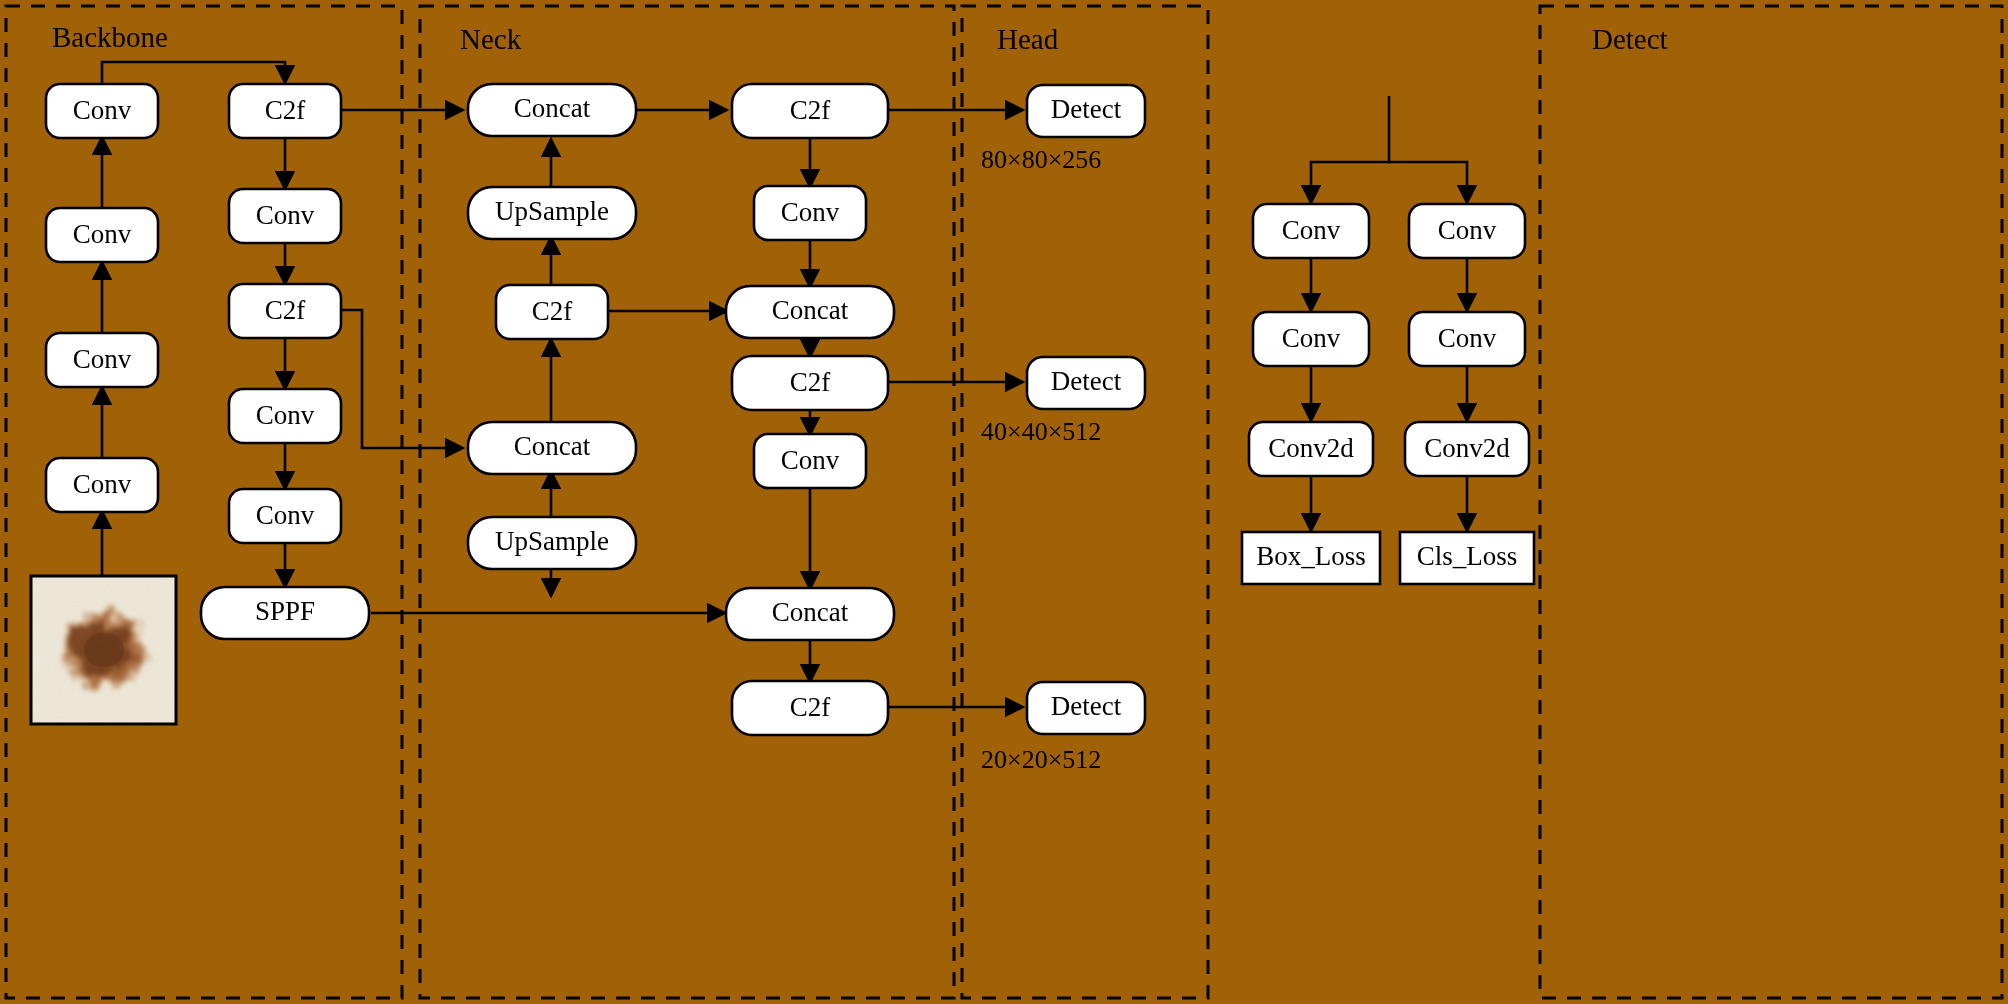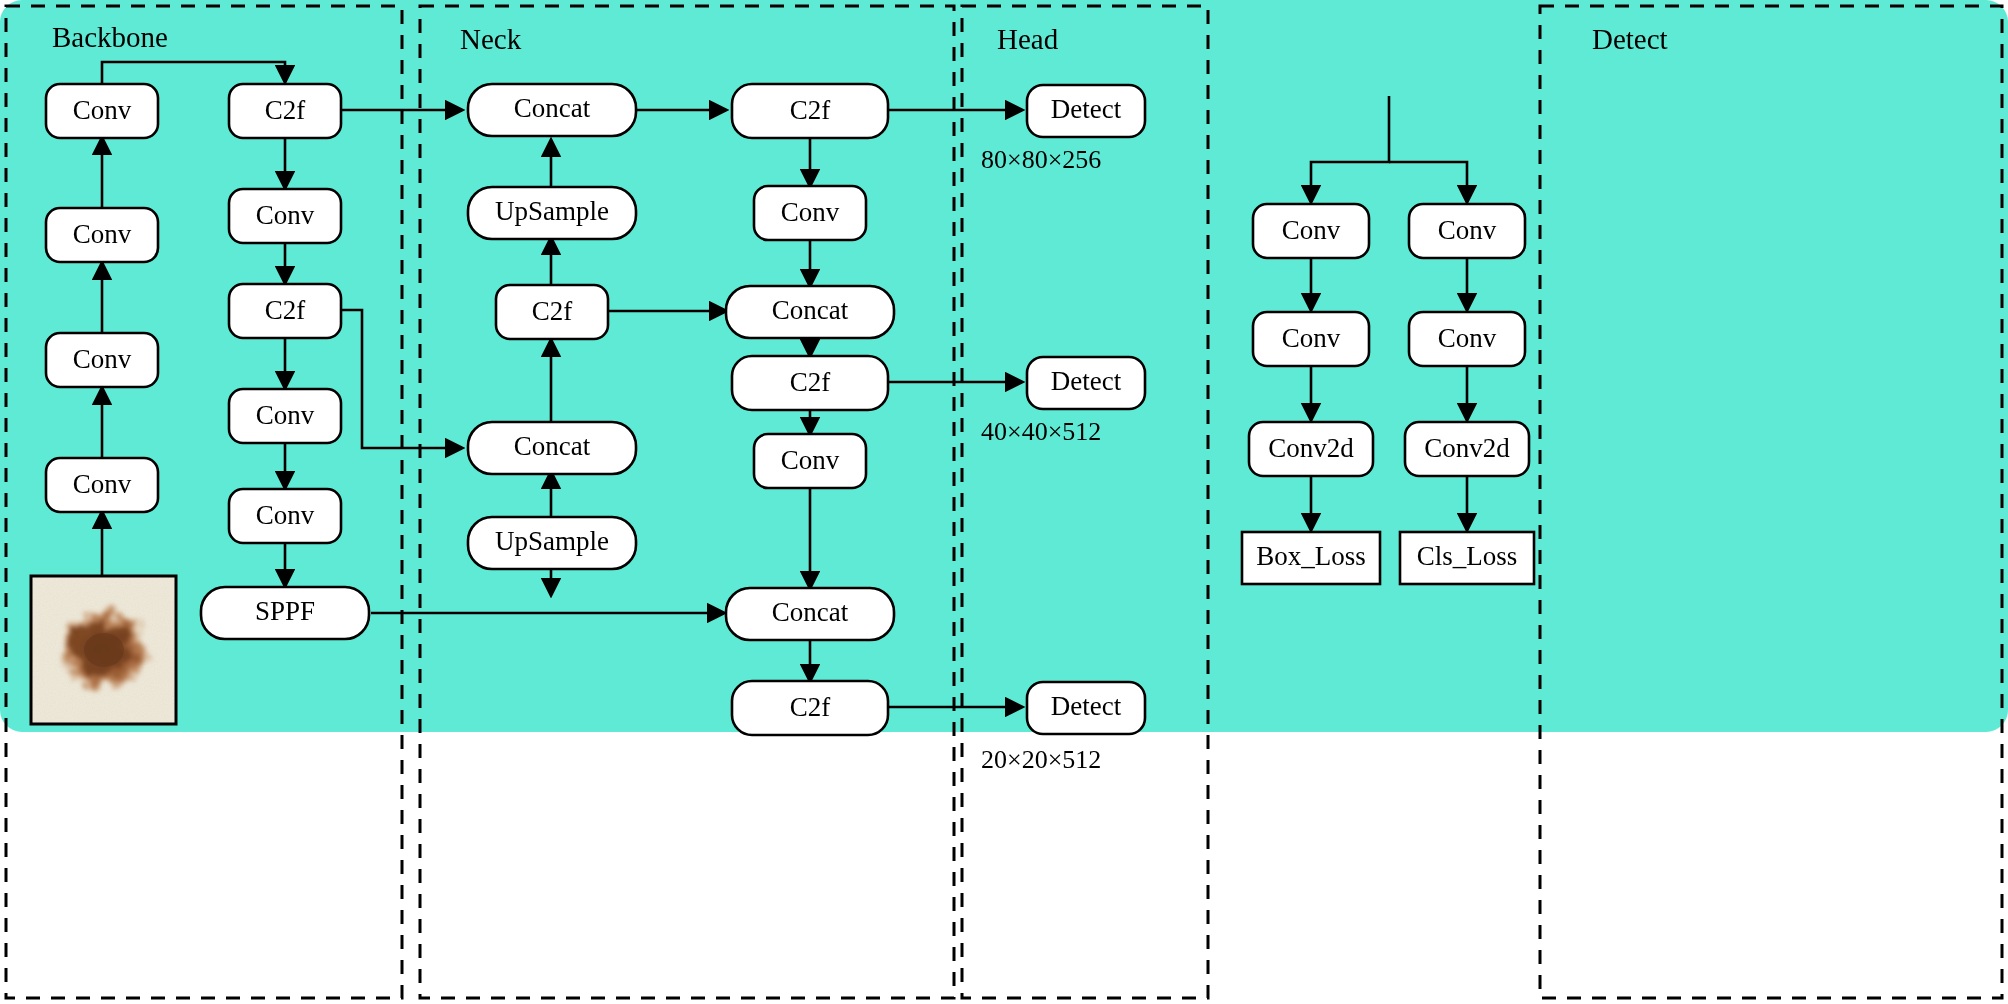--- a/index.html
+++ b/index.html
@@ -9,23 +9,22 @@
   }
   body {
     width: 2008px;
     height: 1004px;
     overflow: hidden;
     font-family: "Liberation Serif", "DejaVu Serif", serif;
   }
   #stage {
     position: relative;
     width: 2008px;
-    height: 732px;
-    background: #5eead4;
-    border-radius: 22px;
+    height: 1004px;
+    background: #a16207;
   }
   svg#diagram {
     position: absolute;
     top: 0; left: 0;
     width: 2008px;
     height: 1004px;
   }
   .panel-border {
     fill: none;
     stroke: #000000;

